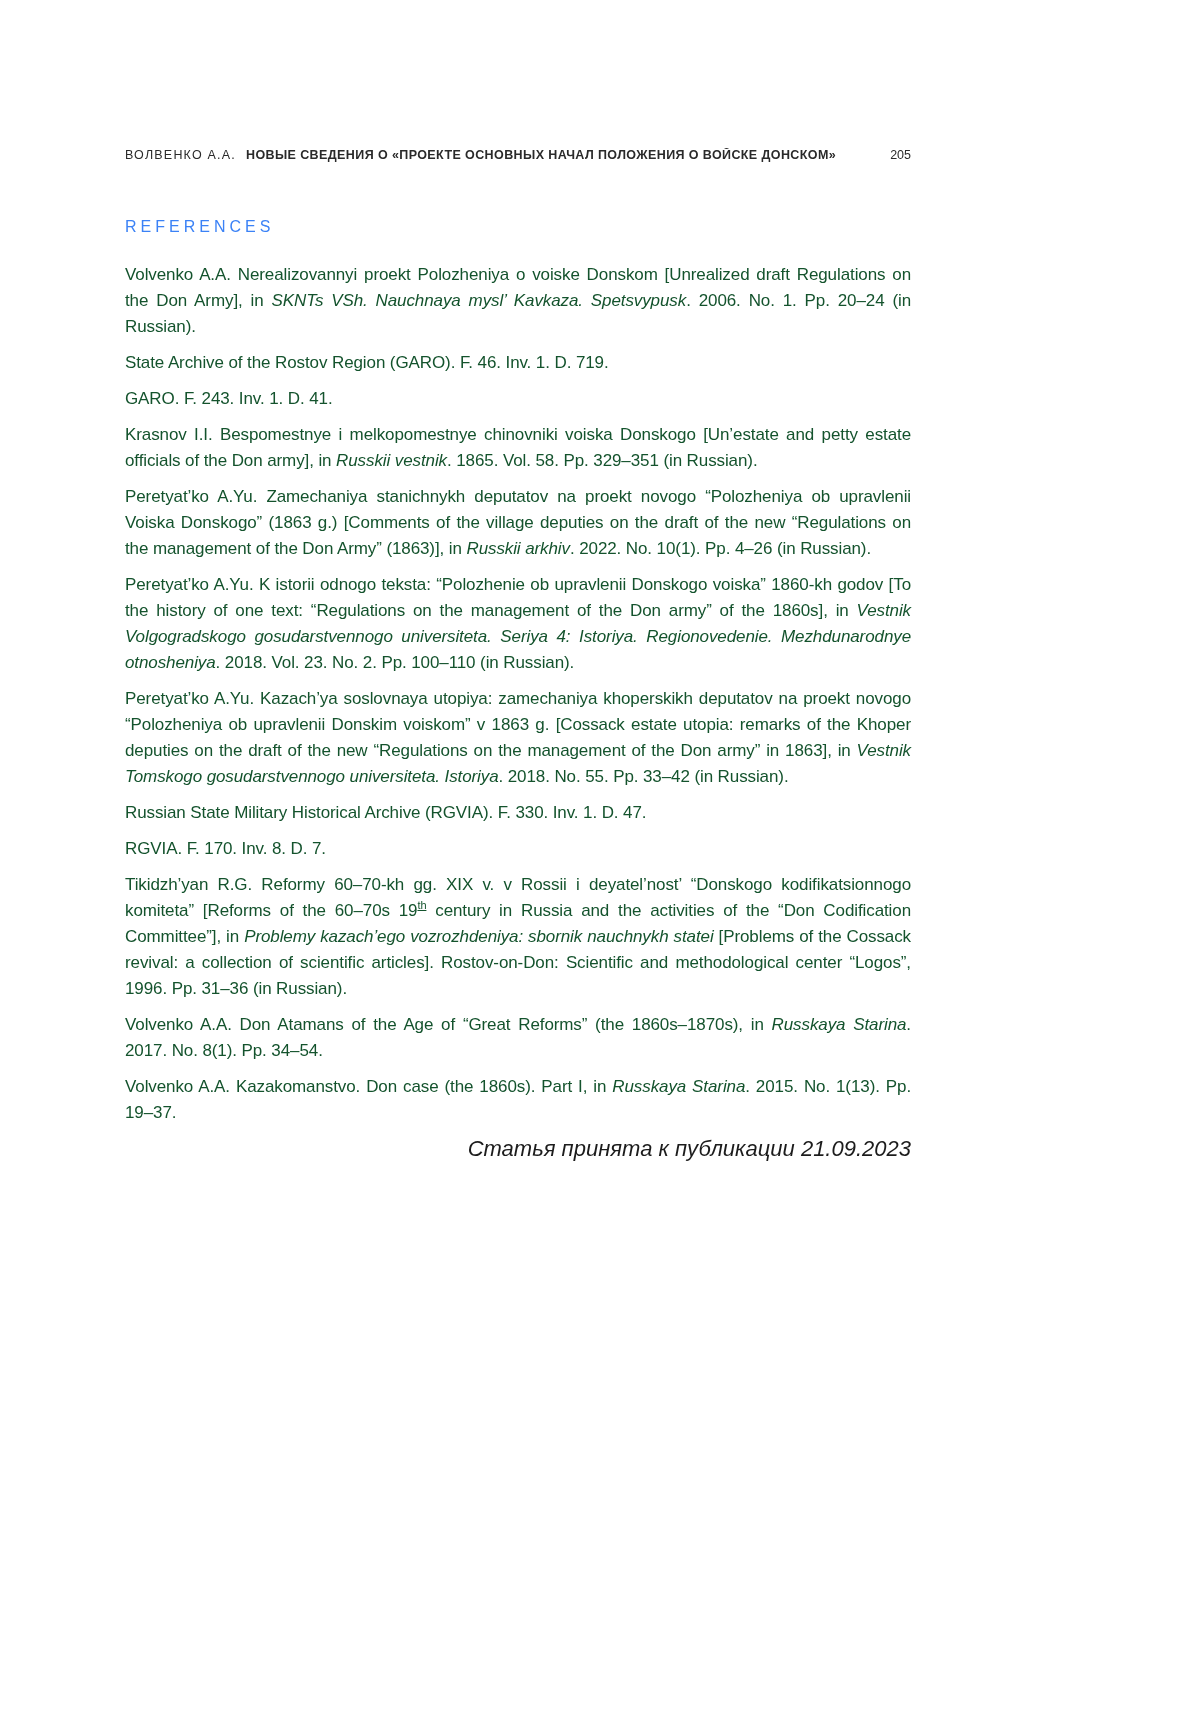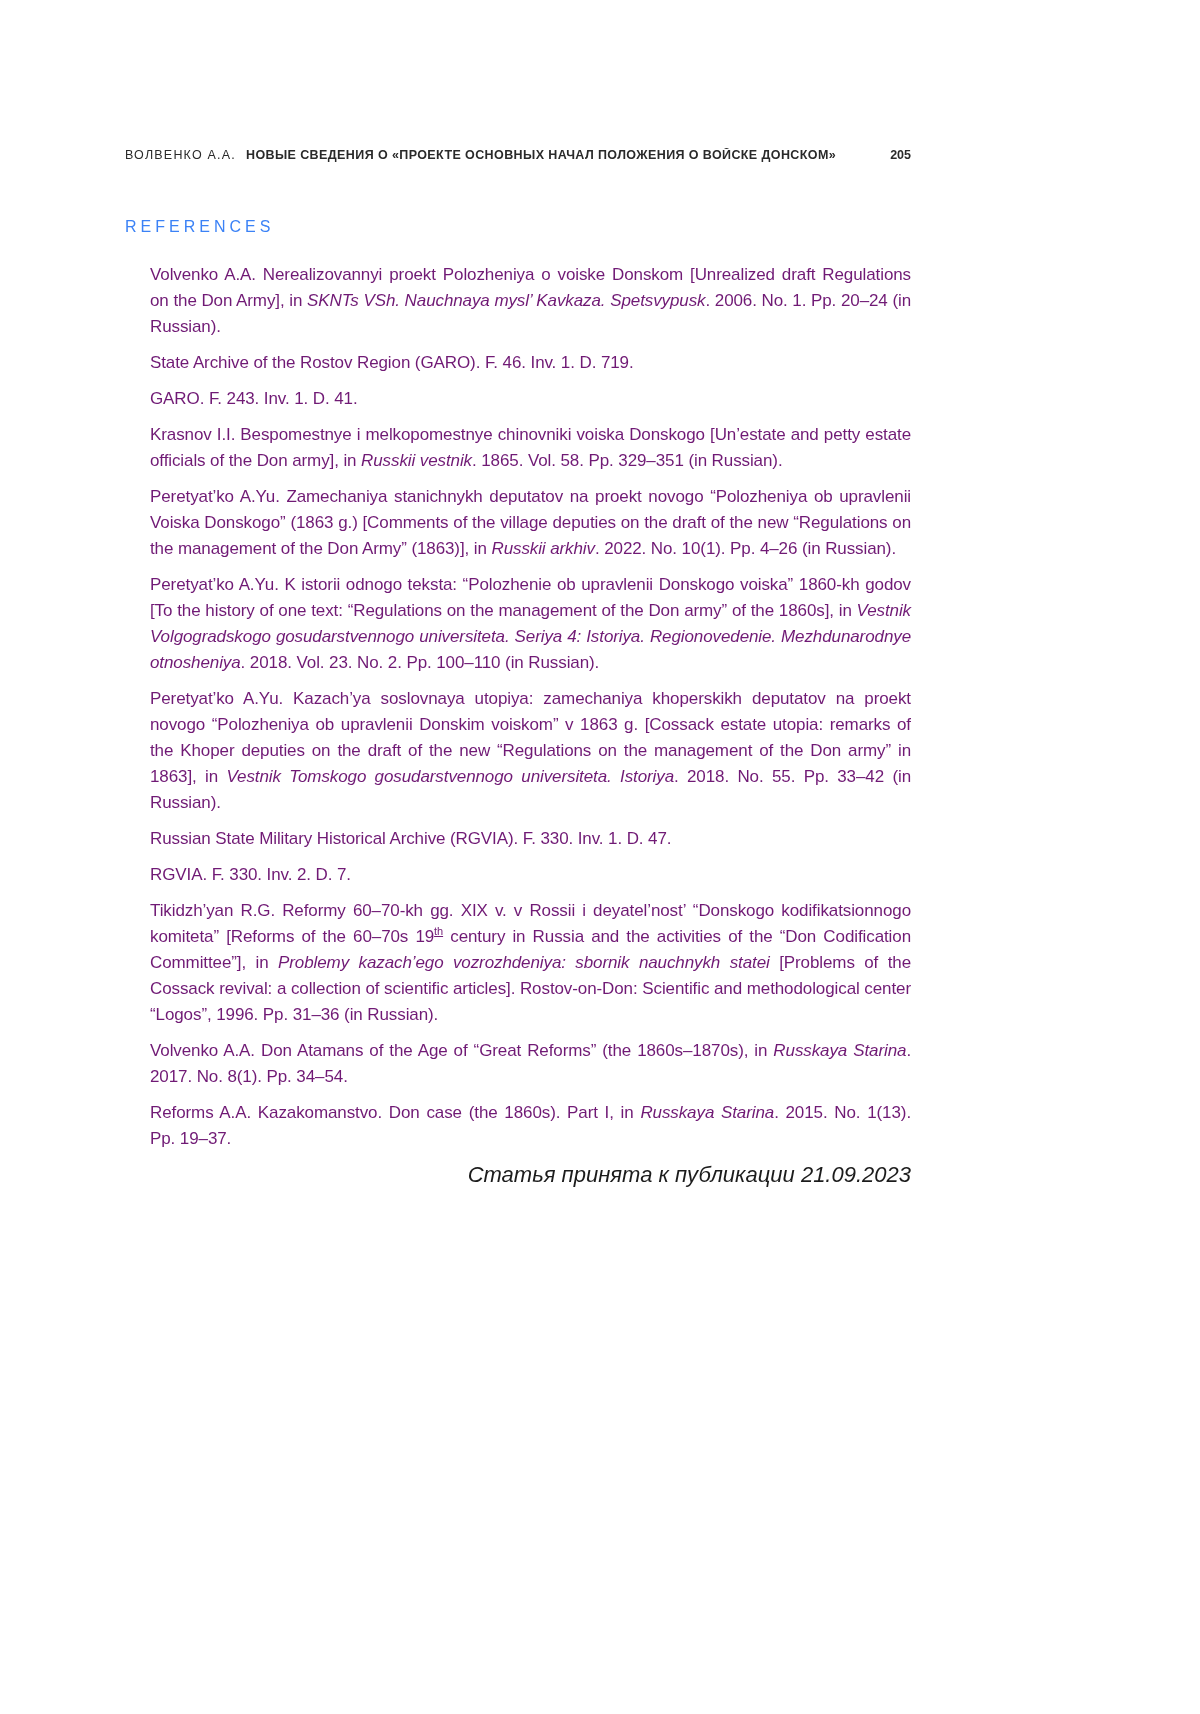--- a/index.html
+++ b/index.html
@@ -37,40 +37,39 @@
     flex: 0 0 auto;
   }
   .rh-title {
     font-weight: 700;
     letter-spacing: 0.4px;
     margin-left: 10px;
     flex: 1 1 auto;
     overflow: hidden;
   }
   .rh-page {
-    font-weight: 700;
+    font-weight: 400;
     margin-left: 10px;
     flex: 0 0 auto;
     text-align: right;
   }
   .section-heading {
     font-size: 16px;
     font-weight: 400;
     letter-spacing: 4px;
     color: #3b82f6;
     margin-bottom: 26px;
   }
   .ref {
     font-size: 17px;
     line-height: 26px;
     text-align: justify;
     letter-spacing: -0.1px;
-    color: #701a75;
+    color: #14532d;
     margin-bottom: 10px;
-    margin-left: 25px;
   }
   .ref i { font-style: italic; }
   .ref sup { font-size: 11px; line-height: 0; vertical-align: super; text-decoration: underline; }
   .acceptance {
     font-size: 22px;
     line-height: 26px;
     font-style: italic;
     text-align: right;
     color: #1c1c1c;
   }
@@ -91,22 +90,22 @@
 
     <div id="references-list">
         <p class="ref"><span>Volvenko A.A. Nerealizovannyi proekt Polozheniya o voiske Donskom [Unrealized draft Regulations on the Don Army], in </span><i>SKNTs VSh. Nauchnaya mysl’ Kavkaza. Spetsvypusk</i><span>. 2006. No. 1. Pp. 20–24 (in Russian).</span></p>
         <p class="ref"><span>State Archive of the Rostov Region (GARO). F. 46. Inv. 1. D. 719.</span></p>
         <p class="ref"><span>GARO. F. 243. Inv. 1. D. 41.</span></p>
         <p class="ref"><span>Krasnov I.I. Bespomestnye i melkopomestnye chinovniki voiska Donskogo [Un’estate and petty estate officials of the Don army], in </span><i>Russkii vestnik</i><span>. 1865. Vol. 58. Pp. 329–351 (in Russian).</span></p>
         <p class="ref"><span>Peretyat’ko A.Yu. Zamechaniya stanichnykh deputatov na proekt novogo “Polozheniya ob upravlenii Voiska Donskogo” (1863 g.) [Comments of the village deputies on the draft of the new “Regulations on the management of the Don Army” (1863)], in </span><i>Russkii arkhiv</i><span>. 2022. No. 10(1). Pp. 4–26 (in Russian).</span></p>
         <p class="ref"><span>Peretyat’ko A.Yu. K istorii odnogo teksta: “Polozhenie ob upravlenii Donskogo voiska” 1860-kh godov [To the history of one text: “Regulations on the management of the Don army” of the 1860s], in </span><i>Vestnik Volgogradskogo gosudarstvennogo universiteta. Seriya 4: Istoriya. Regionovedenie. Mezhdunarodnye otnosheniya</i><span>. 2018. Vol. 23. No. 2. Pp. 100–110 (in Russian).</span></p>
         <p class="ref"><span>Peretyat’ko A.Yu. Kazach’ya soslovnaya utopiya: zamechaniya khoperskikh deputatov na proekt novogo “Polozheniya ob upravlenii Donskim voiskom” v 1863 g. [Cossack estate utopia: remarks of the Khoper deputies on the draft of the new “Regulations on the management of the Don army” in 1863], in </span><i>Vestnik Tomskogo gosudarstvennogo universiteta. Istoriya</i><span>. 2018. No. 55. Pp. 33–42 (in Russian).</span></p>
         <p class="ref"><span>Russian State Military Historical Archive (RGVIA). F. 330. Inv. 1. D. 47.</span></p>
-        <p class="ref"><span>RGVIA. F. 330. Inv. 2. D. 7.</span></p>
+        <p class="ref"><span>RGVIA. F. 170. Inv. 8. D. 7.</span></p>
         <p class="ref"><span>Tikidzh’yan R.G. Reformy 60–70-kh gg. XIX v. v Rossii i deyatel’nost’ “Donskogo kodifikatsionnogo komiteta” [Reforms of the 60–70s 19</span><sup>th</sup><span> century in Russia and the activities of the “Don Codification Committee”], in </span><i>Problemy kazach’ego vozrozhdeniya: sbornik nauchnykh statei</i><span> [Problems of the Cossack revival: a collection of scientific articles]. Rostov-on-Don: Scientific and methodological center “Logos”, 1996. Pp. 31–36 (in Russian).</span></p>
         <p class="ref"><span>Volvenko A.A. Don Atamans of the Age of “Great Reforms” (the 1860s–1870s), in </span><i>Russkaya Starina</i><span>. 2017. No. 8(1). Pp. 34–54.</span></p>
-        <p class="ref"><span>Reforms A.A. Kazakomanstvo. Don case (the 1860s). Part I, in </span><i>Russkaya Starina</i><span>. 2015. No. 1(13). Pp. 19–37.</span></p>
+        <p class="ref"><span>Volvenko A.A. Kazakomanstvo. Don case (the 1860s). Part I, in </span><i>Russkaya Starina</i><span>. 2015. No. 1(13). Pp. 19–37.</span></p>
       </div>
 
     <p class="acceptance">Статья принята к публикации 21.09.2023</p>
 
   </div>
 </div>
 
 </body></html>

